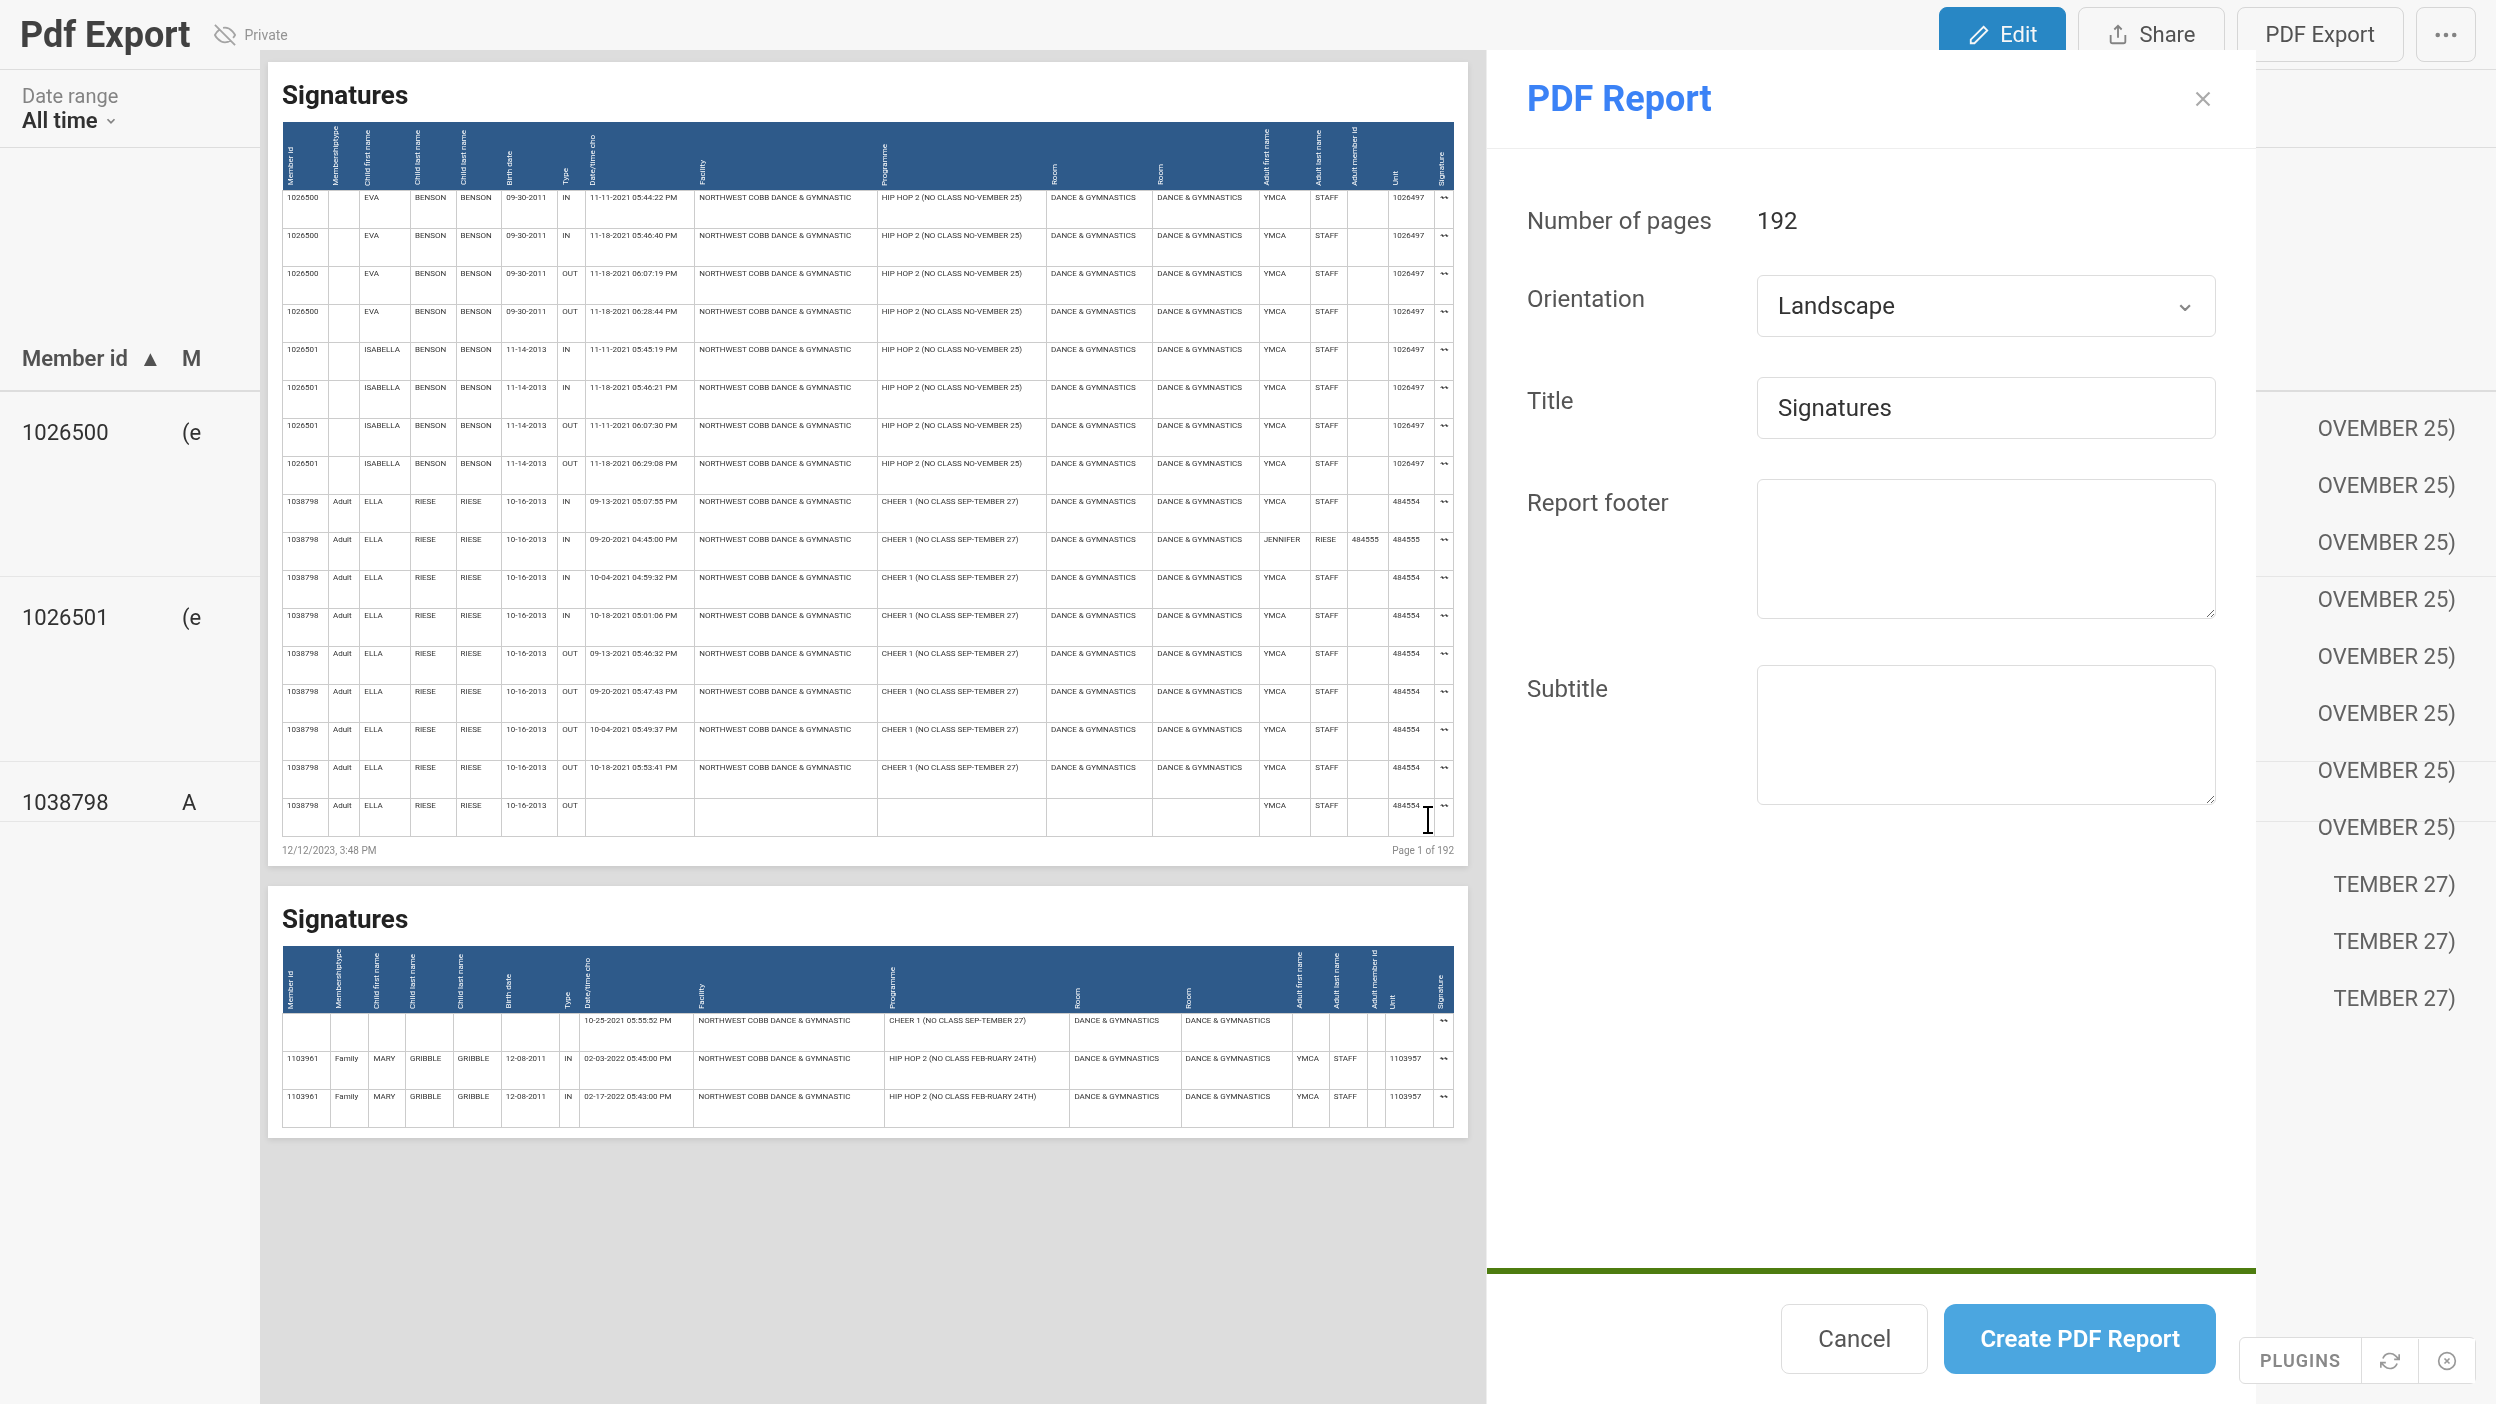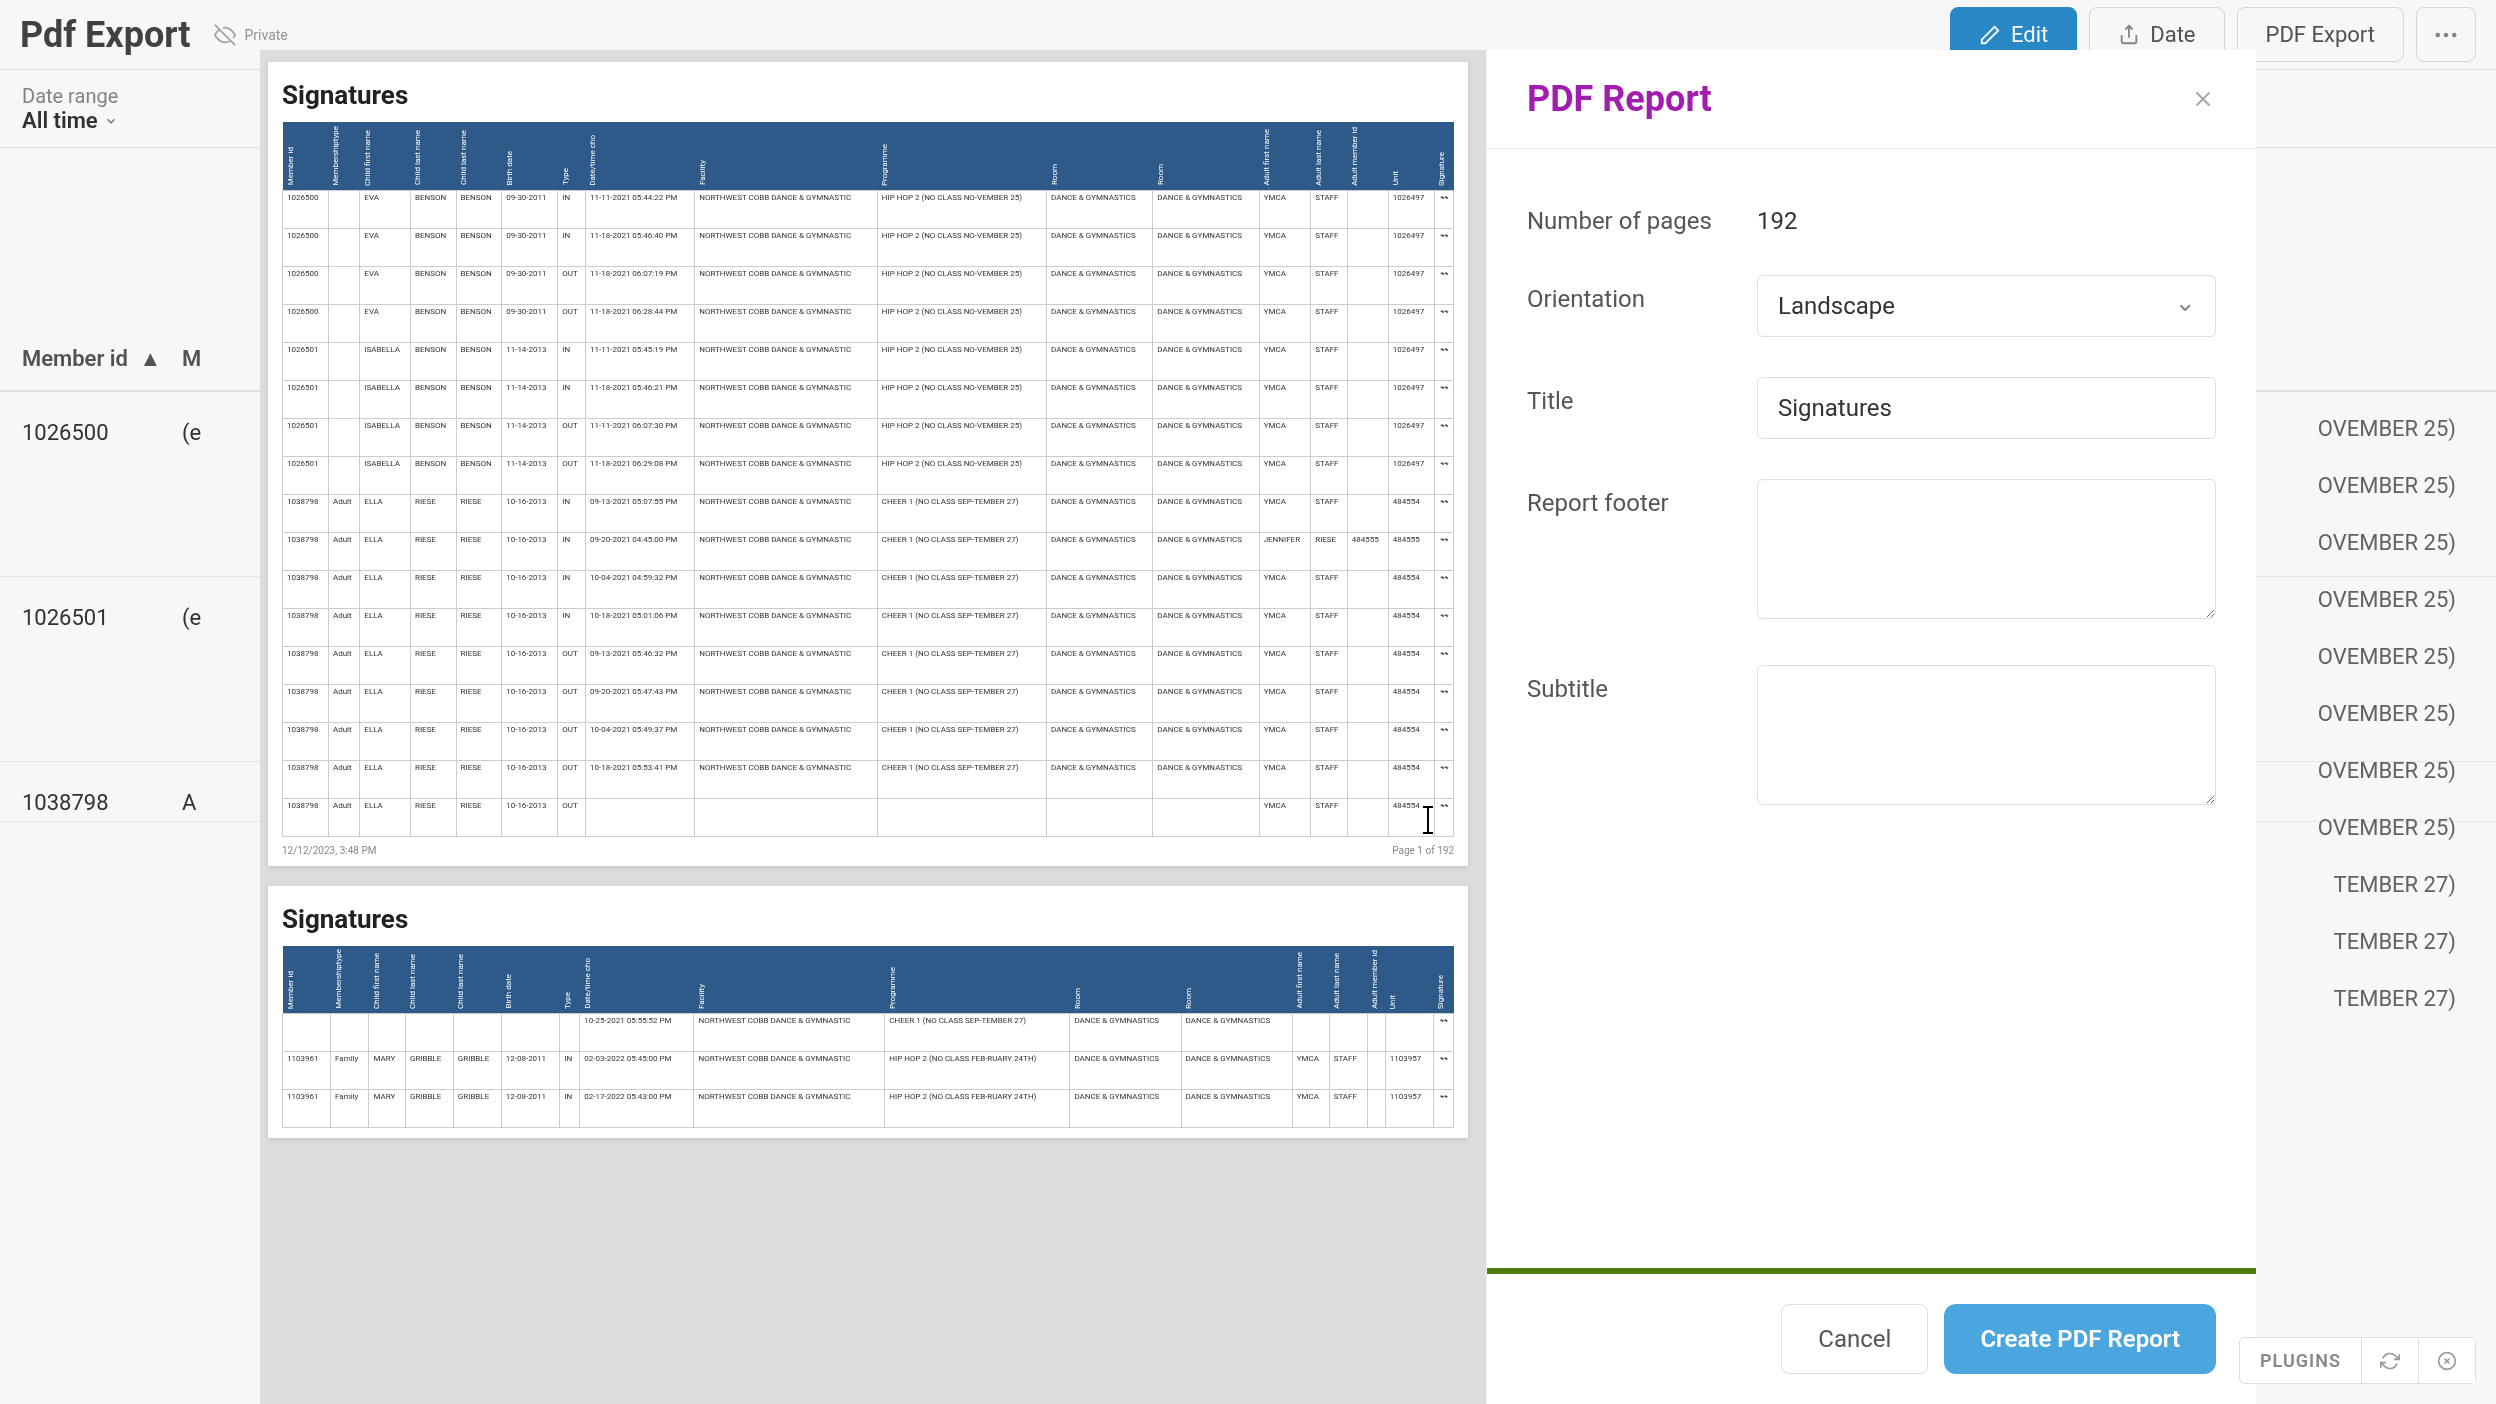--- a/index.html
+++ b/index.html
@@ -42,21 +42,21 @@
     .pdf-table thead th { background: #2e5a8a; color: #fff; padding: 2px 3px; text-align: left; vertical-align: bottom; font-weight: 400; height: 68px; }
     .pdf-table thead th .rot { writing-mode: vertical-rl; transform: rotate(180deg); white-space: nowrap; display: inline-block; }
     .pdf-table tbody td { border: 1px solid #ccc; padding: 2px 4px; vertical-align: top; line-height: 1.15; color: #333; font-size: 8px; }
     .pdf-table tbody tr { height: 38px; }
     .sig-cell { font-family: cursive; color: #888; font-style: italic; text-align: center; font-size: 11px;}
     .pdf-footer { display: flex; justify-content: space-between; font-size: 10px; color: #888; margin-top: 8px; }
     
     
     .settings-pane { width: 770px; background: #fff; display: flex; flex-direction: column; border-left: 1px solid #eee; }
     .settings-header { display: flex; justify-content: space-between; align-items: center; padding: 28px 40px; border-bottom: 1px solid #eee; }
-    .settings-title { font-size: 36px; font-weight: 700; color: #a21caf; }
+    .settings-title { font-size: 36px; font-weight: 700; color: #3b82f6; }
     .close-btn { font-size: 32px; color: #aaa; cursor: pointer; background: none; border: none; }
     .settings-body { flex: 1; padding: 48px 40px; }
     .form-row { display: flex; align-items: flex-start; margin-bottom: 40px; }
     .form-label { width: 230px; font-size: 24px; color: #555; padding-top: 10px; }
     .form-value { flex: 1; font-size: 24px; color: #333; }
     .form-value-static { padding-top: 10px; }
     .form-select, .form-input, .form-textarea { width: 100%; border: 1px solid #ddd; border-radius: 6px; padding: 16px 20px; font-size: 24px; font-family: inherit; color: #333; }
     .form-select { appearance: none; background: #fff; position: relative; }
     .select-wrap { position: relative; }
     .select-wrap::after { content: "⌄"; position: absolute; right: 20px; top: 12px; font-size: 26px; color: #888; pointer-events: none; }
@@ -93,21 +93,21 @@
     <button class="btn btn-primary">
       <svg width="22" height="22" viewBox="0 0 24 24" fill="none" stroke="#fff" stroke-width="2">
           <path d="M17 3l4 4L7 21H3v-4L17 3z"></path>
         </svg>
       <span>Edit</span>
     </button>
     <button class="btn">
       <svg width="22" height="22" viewBox="0 0 24 24" fill="none" stroke="#888" stroke-width="2">
           <path d="M4 12v7a2 2 0 0 0 2 2h12a2 2 0 0 0 2-2v-7M16 6l-4-4-4 4M12 2v13"></path>
         </svg>
-      <span>Date</span>
+      <span>Share</span>
     </button>
     <button class="btn">
       <span>PDF Export</span>
     </button>
     <button class="btn btn-icon-only">
       <svg width="22" height="6" viewBox="0 0 24 6" fill="#888">
           <circle cx="3" cy="3" r="2.5"></circle>
           <circle cx="12" cy="3" r="2.5"></circle>
           <circle cx="21" cy="3" r="2.5"></circle>
         </svg>

